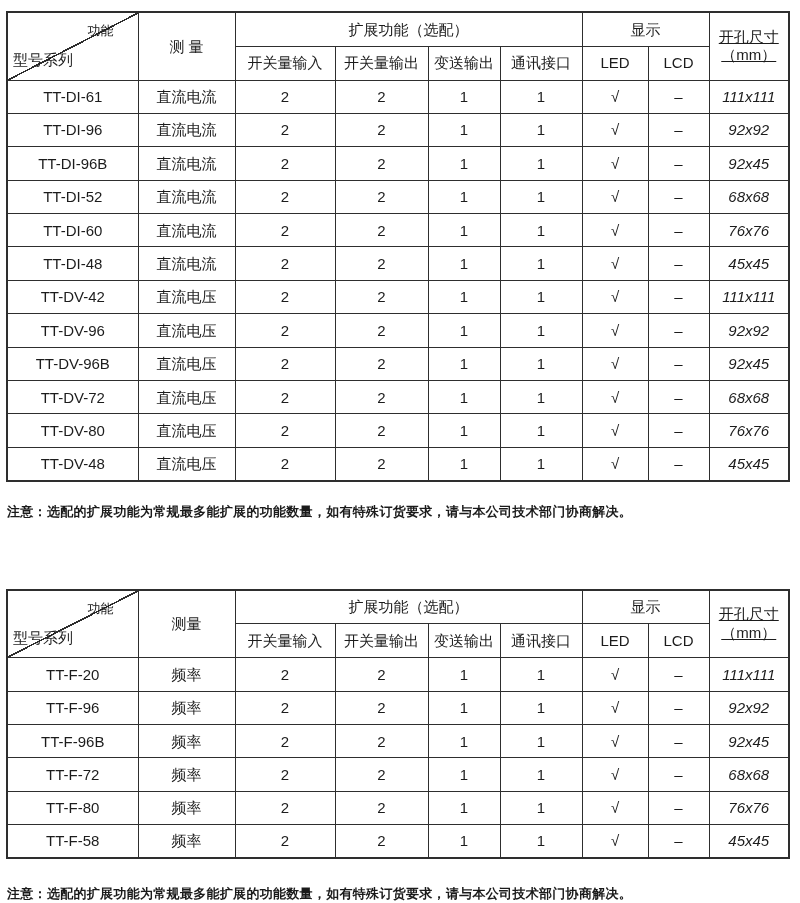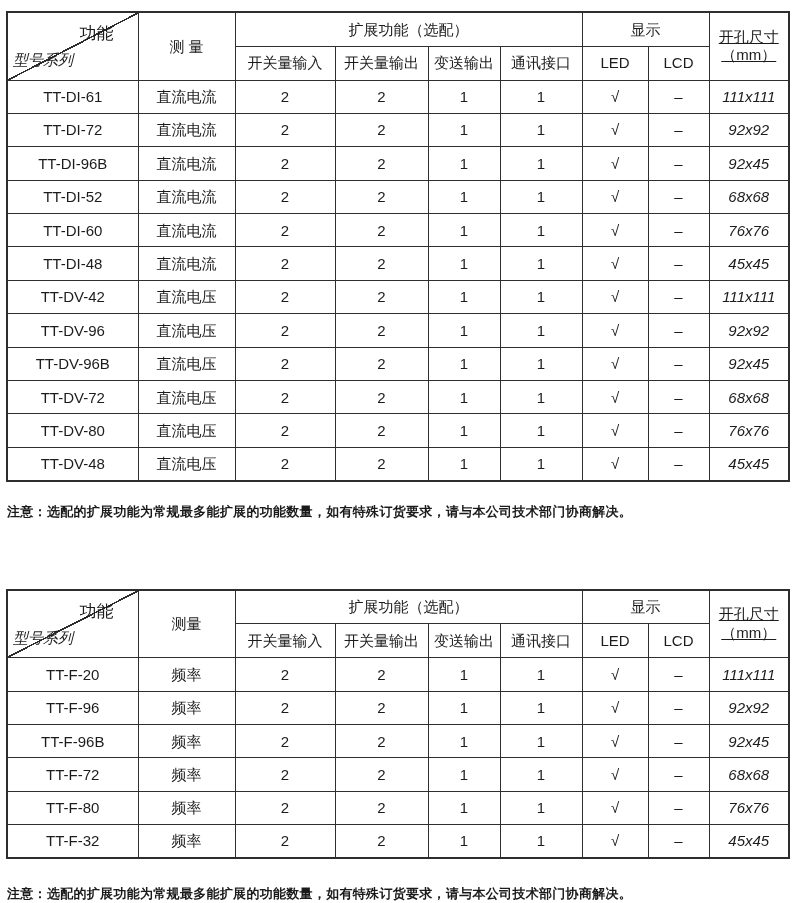--- a/index.html
+++ b/index.html
@@ -40,26 +40,25 @@
     padding: 0;
     background:
       linear-gradient(to bottom right,
         transparent calc(50% - 0.8px),
         #2e2e2e calc(50% - 0.8px),
         #2e2e2e calc(50% + 0.8px),
         transparent calc(50% + 0.8px));
   }
   th.corner .corner-top {
     position: absolute; top: 11px; right: 24px;
-    font-size: 17px;
+    font-size: 13px;
   }
   th.corner .corner-bottom {
     position: absolute; bottom: 11px; left: 5px;
     font-size: 15px;
-    font-style: italic;
   }
 
   td.model, th.hole { font-size: 15px; }
   .hole-line { display: block; line-height: 1.25; text-decoration: underline; }
   td.led-val { font-size: 16px; }
   td.size-val { font-size: 14.5px; font-style: italic; }
 
   .note {
     font-family: "Liberation Serif", "DejaVu Serif", serif;
     font-weight: 600;
@@ -118,21 +117,21 @@
           <td>直流电流</td>
           <td>2</td>
           <td>2</td>
           <td>1</td>
           <td>1</td>
           <td class="led-val">√</td>
           <td>–</td>
           <td class="size-val">111x111</td>
         </tr>
         <tr>
-          <td class="model">TT-DI-72</td>
+          <td class="model">TT-DI-96</td>
           <td>直流电流</td>
           <td>2</td>
           <td>2</td>
           <td>1</td>
           <td>1</td>
           <td class="led-val">√</td>
           <td>–</td>
           <td class="size-val">92x92</td>
         </tr>
         <tr>
@@ -335,21 +334,21 @@
           <td>频率</td>
           <td>2</td>
           <td>2</td>
           <td>1</td>
           <td>1</td>
           <td class="led-val">√</td>
           <td>–</td>
           <td class="size-val">76x76</td>
         </tr>
         <tr>
-          <td class="model">TT-F-32</td>
+          <td class="model">TT-F-58</td>
           <td>频率</td>
           <td>2</td>
           <td>2</td>
           <td>1</td>
           <td>1</td>
           <td class="led-val">√</td>
           <td>–</td>
           <td class="size-val">45x45</td>
         </tr>
       </tbody>

